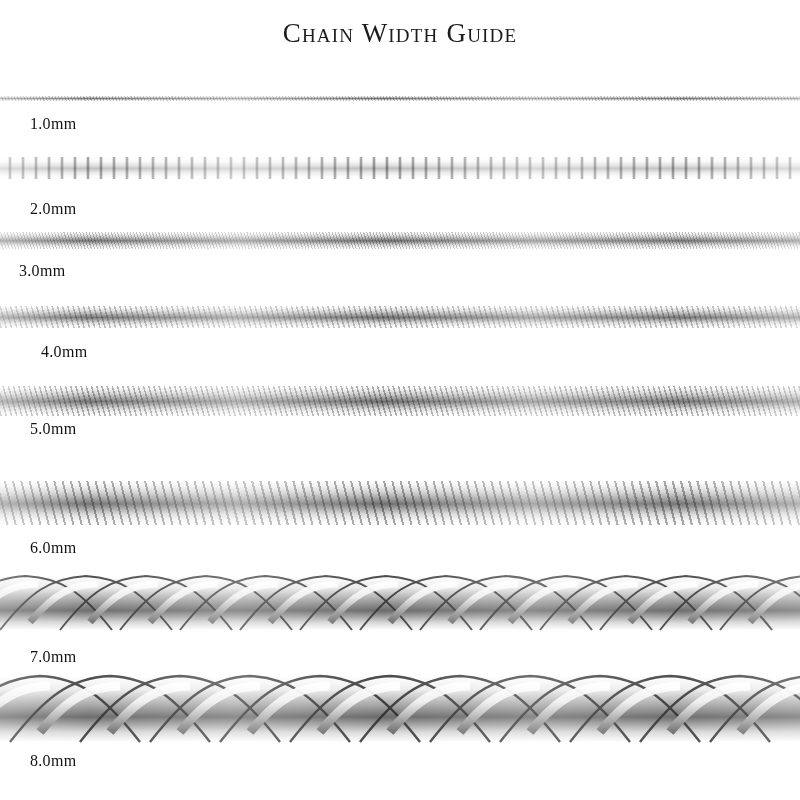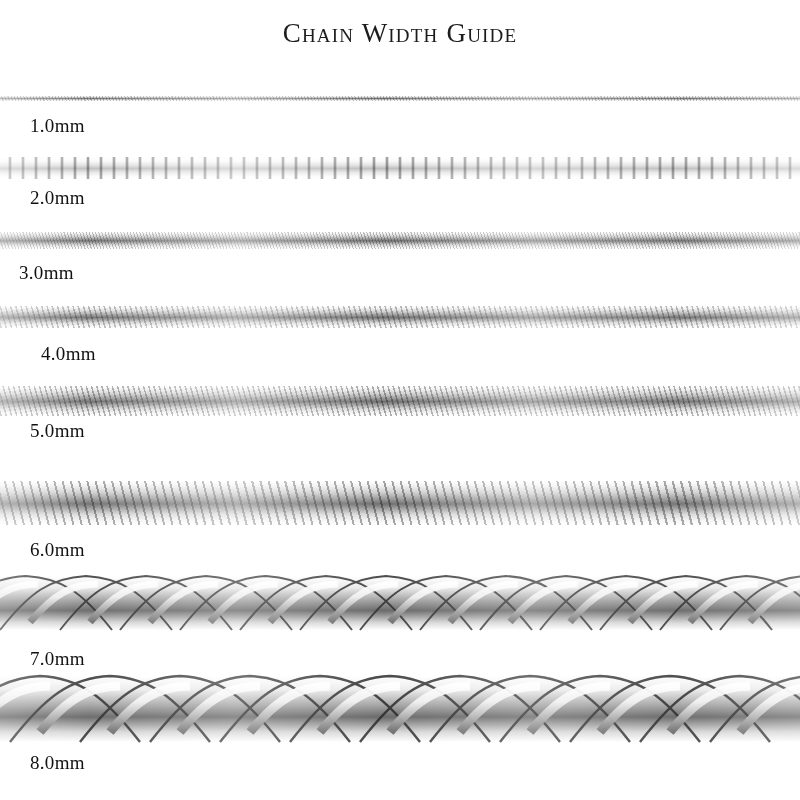--- a/index.html
+++ b/index.html
@@ -35,21 +35,21 @@
   }
   .chain-band {
     position: absolute;
     left: 0;
     width: 800px;
     overflow: hidden;
   }
   .label {
     position: absolute;
     font-family: "Liberation Serif", serif;
-    font-size: 19px;
+    font-size: 16px;
     color: #111111;
     letter-spacing: 0.3px;
     white-space: nowrap;
   }
 
   
   .metal-base {
     position: absolute;
     left: -10px;
     width: 820px;
@@ -153,21 +153,21 @@
     </div>
     <div class="label" style="top:115px;left:30px;">1.0mm</div>
   </div>
 
   <div class="chain-row">
     <div class="chain-band" style="top:157px;height:22px;">
       <div class="metal-base" style="background:linear-gradient(to bottom,#ffffff 0%,#fafafa 18%,#e0e0e0 38%,#bdbdbd 52%,#e6e6e6 70%,#fbfbfb 88%,#ffffff 100%);"></div>
       <div class="links-bead"></div>
       <div class="sheen"></div>
     </div>
-    <div class="label" style="top:187px;left:30px;">2.0mm</div>
+    <div class="label" style="top:200px;left:30px;">2.0mm</div>
   </div>
 
   <div class="chain-row">
     <div class="chain-band" style="top:232px;height:17px;">
       <div class="metal-base"></div>
       <div class="links-fine"></div>
       <div class="sheen"></div>
     </div>
     <div class="label" style="top:262px;left:19px;">3.0mm</div>
   </div>

